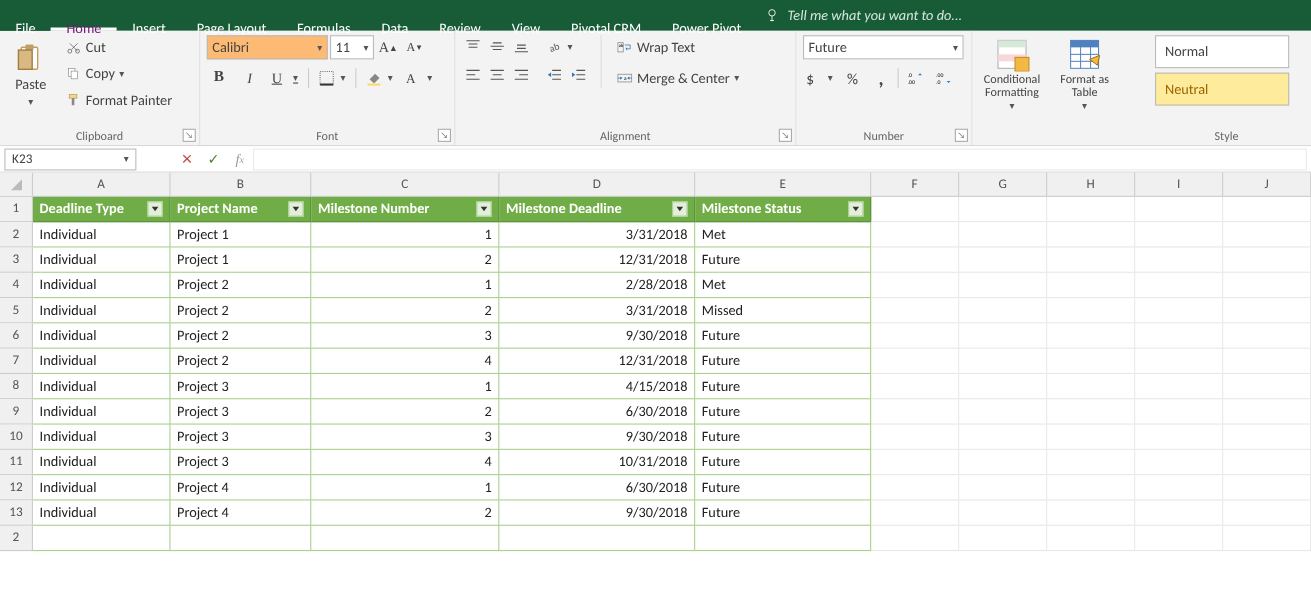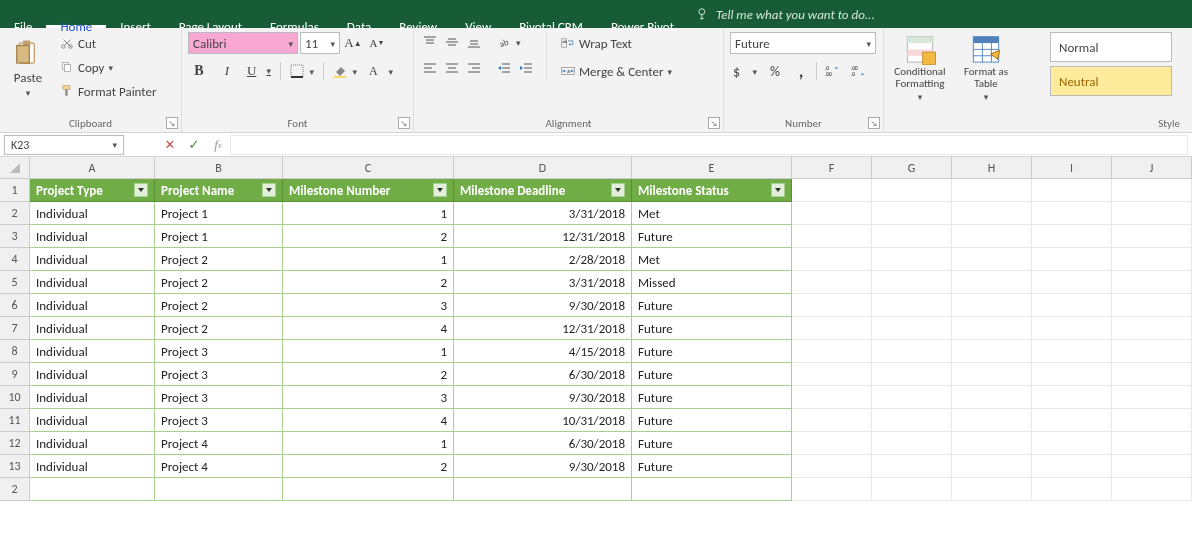--- a/index.html
+++ b/index.html
@@ -2,21 +2,21 @@
 <html><head>
 <meta charset="utf-8">
 <style>
   * { box-sizing: border-box; margin: 0; padding: 0; }
   body { font-family: "Segoe UI", Calibri, sans-serif; font-size: 13px; background: #fff; color: #444; width:1192px; height:542px; overflow:hidden; user-select:none; }
 
   
   .tabs { display:flex; align-items:stretch; background:#185c37; height:28px; color:#fff; font-size:13px; }
   .tab { padding:0 14px; display:flex; align-items:center; cursor:pointer;margin-top:25px; }
   .tab.file { background:#185c37; }
-  .tab.active { background:#fff; color:#1d4ed8; }
+  .tab.active { background:#fff; color:#701a75; }
   .tellme { display:flex; align-items:center; gap:6px; padding:0 8px; font-style:italic; color:#e8f5ee; opacity:.9;}
   .tellme svg { width:14px; height:14px; }
 
   
   .ribbon { display:flex; background:#f3f3f3; height:105px; border-bottom:1px solid #d4d4d4; }
   .group { border-right:1px solid #e0e0e0; display:flex; flex-direction:column; padding:4px 6px 2px 6px; position:relative; }
   .group-body { flex:1; display:flex; align-items:flex-start; gap:6px; }
   .group-title { text-align:center; font-size:11px; color:#666; padding:2px 0 0 0; }
   .dialog-launcher { position:absolute; right:3px; bottom:3px; width:12px; height:12px; border:1px solid #aaa; font-size:8px; line-height:10px; text-align:center; color:#777; background:#fff; }
 
@@ -24,21 +24,21 @@
   .rowflex { display:flex; align-items:center; gap:2px; }
 
   
   .big-btn { display:flex; flex-direction:column; align-items:center; justify-content:center; width:44px; height:72px; gap:2px; }
   .big-btn svg { width:30px; height:30px; }
   .small-line { display:flex; align-items:center; gap:4px; height:22px; padding:0 4px; }
   .small-line svg { width:14px; height:14px; }
   .drop { font-size:9px; color:#555; }
 
   
-  .fontname { border:1px solid #bbb; background:#f9a8d4; height:22px; width:110px; display:flex; align-items:center; padding:0 4px; justify-content:space-between;}
+  .fontname { border:1px solid #bbb; background:#fdba74; height:22px; width:110px; display:flex; align-items:center; padding:0 4px; justify-content:space-between;}
   .fontsize { border:1px solid #bbb; background:#fff; height:22px; width:40px; display:flex; align-items:center; padding:0 4px; justify-content:space-between;}
   .sq { width:22px; height:22px; display:flex; align-items:center; justify-content:center; }
   .sq svg { width:14px; height:14px; }
   .sq.split { width:30px; justify-content:space-between; padding:0 3px; }
   .bold { font-weight:bold; font-family:"Times New Roman",serif; font-size:14px; }
   .italic { font-style:italic; font-family:"Times New Roman",serif; }
   .underline { text-decoration:underline; font-family:"Times New Roman",serif; }
 
   
   .align-icon { width:20px; height:20px; display:flex; align-items:center; justify-content:center; }
@@ -361,21 +361,21 @@
       </div>
     </div>
     <div class="group-title">&nbsp;</div>
   </div>
 
   <div class="group" style="width:140px;border-right:none;padding-right:0">
     <div class="group-body col" style="gap:4px">
       <div class="style-cell">Normal</div>
       <div class="style-cell neutral">Neutral</div>
     </div>
-    <div class="group-title" style="text-align:right;padding-right:4px">Style</div>
+    <div class="group-title" style="text-align:center;padding-right:4px">Style</div>
   </div>
 </div>
 
 <div class="barrow">
   <div class="namebox">
       <span>K23</span>
       <span class="drop">▾</span>
     </div>
   <div style="width:30px"></div>
   <div class="fx-btn cancel">✕</div>
@@ -399,21 +399,21 @@
       <div class="ch cF">F</div>
       <div class="ch cG">G</div>
       <div class="ch cH">H</div>
       <div class="ch cI">I</div>
       <div class="ch cJ">J</div>
     </div>
   <div class="rows" id="rows">
       <div class="row">
         <div class="rh">1</div>
         <div class="hdrcell cA">
-          <span>Project Type</span>
+          <span>Deadline Type</span>
           <div class="fbtn">
             <svg viewBox="0 0 8 8">
               <path d="M1 2 L7 2 L4 6 Z" fill="#333"></path>
             </svg>
           </div>
         </div>
         <div class="hdrcell cB">
           <span>Project Name</span>
           <div class="fbtn">
             <svg viewBox="0 0 8 8">

